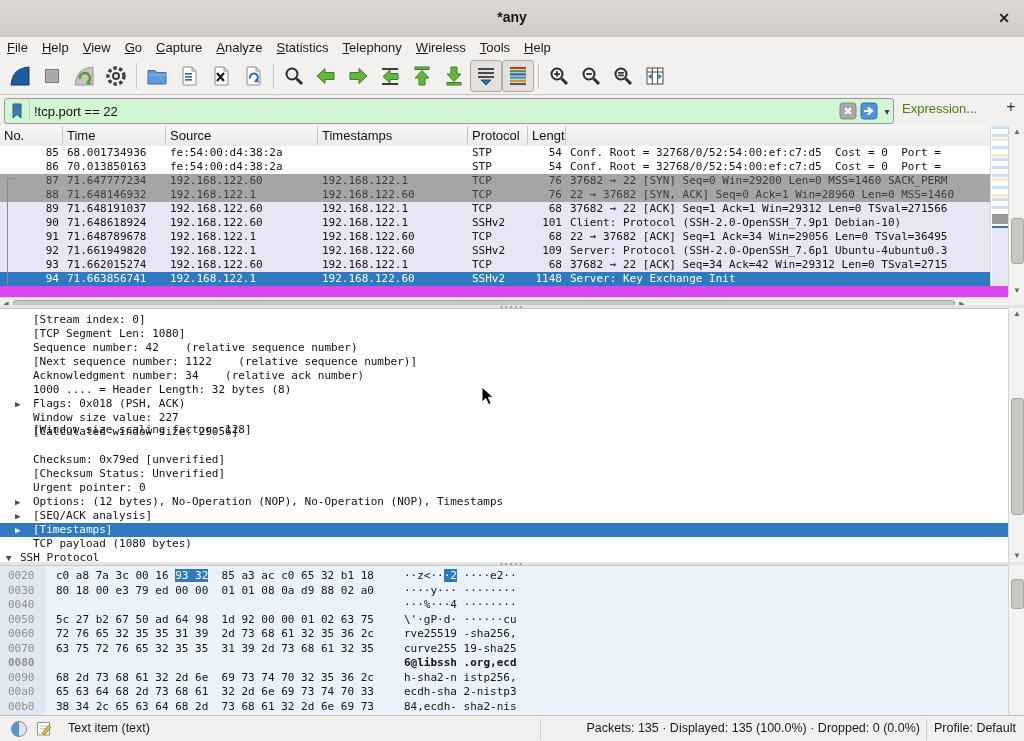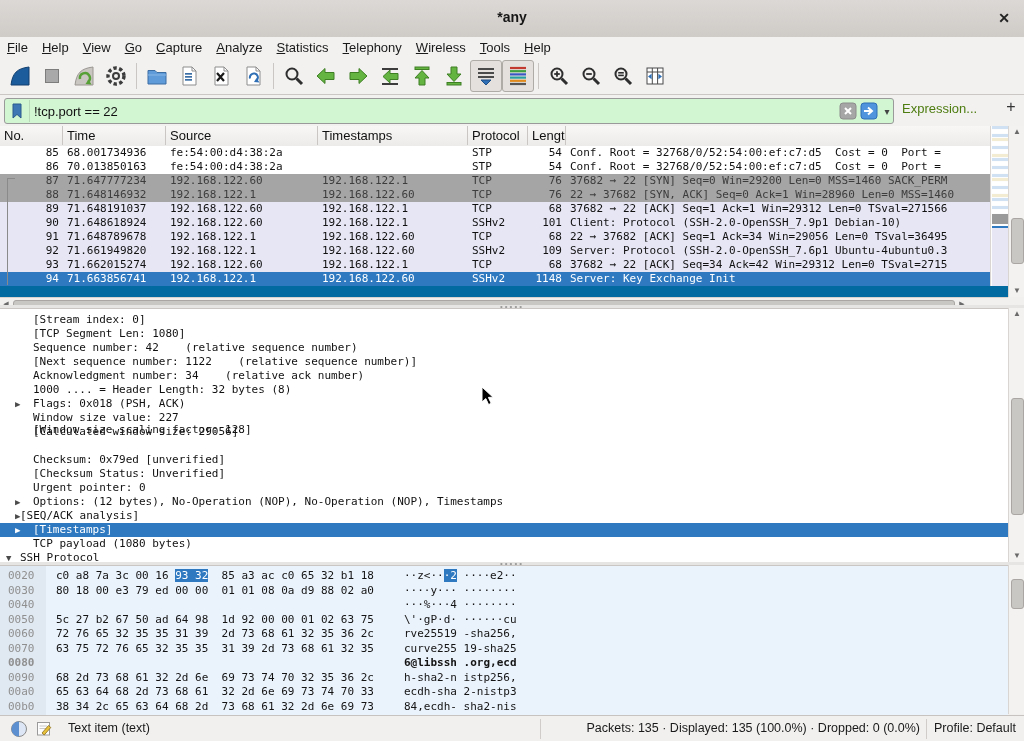--- a/index.html
+++ b/index.html
@@ -29,21 +29,21 @@
   #filter-box{position:absolute;left:4px;top:3px;width:888px;height:24px;background:#d2f5d2;
     border:1px solid #9a9a9a;border-radius:3px;display:flex;align-items:center;}
   #filter-bookmark{width:24px;height:22px;display:flex;align-items:center;justify-content:center;border-right:1px solid #b9d8b9;}
   #filter-input{flex:1;border:none;background:transparent;font-family:"Liberation Sans",sans-serif;
     font-size:13px;color:#111;padding:0 4px;outline:none;}
   #filter-clear,#filter-apply{width:18px;height:18px;margin-right:3px;display:flex;align-items:center;justify-content:center;}
   #filter-caret{width:12px;font-size:10px;color:#444;text-align:center;}
   #expression-btn{position:absolute;left:902px;top:6px;font-size:13px;color:#4d7c0f;}
   #filter-add{position:absolute;left:1002px;top:3px;font-size:16px;color:#333;width:18px;text-align:center;}
   
-  #plist{position:absolute;left:0;top:126px;width:1024px;height:171px;background:#0369a1;}
+  #plist{position:absolute;left:0;top:126px;width:1024px;height:171px;background:#d946ef;}
   #plist-header{position:absolute;left:0;top:0;width:990px;height:20px;
     background:linear-gradient(#f8f7f6,#ecebe9);border-bottom:1px solid #c6c3c0;}
   .hcell{position:absolute;top:0;height:19px;line-height:19px;font-size:13px;color:#111;
     padding-left:4px;box-sizing:border-box;border-right:1px solid #c9c6c3;overflow:hidden;white-space:nowrap;}
   #plist-rows{position:absolute;left:0;top:20px;width:990px;height:140px;overflow:hidden;
     font-family:"DejaVu Sans Mono",monospace;font-size:11px;}
   .prow{position:absolute;left:0;width:990px;height:14px;line-height:14px;white-space:pre;}
   .prow span{position:absolute;top:0;height:14px;overflow:hidden;}
   .prow.plain{background:#ffffff;color:#111;}
   .prow.gray{background:#a5a5a5;color:#3d3d3d;}
@@ -365,21 +365,21 @@
       <div class="dline" style="top: 60px;"><span class="dtext" style="left: 33px;">Acknowledgment number: 34    (relative ack number)</span></div>
       <div class="dline" style="top: 74px;"><span class="dtext" style="left: 33px;">1000 .... = Header Length: 32 bytes (8)</span></div>
       <div class="dline" style="top: 88px;"><span class="arrow" style="left: 15px;">▶</span><span class="dtext" style="left: 33px;">Flags: 0x018 (PSH, ACK)</span></div>
       <div class="dline" style="top: 102px;"><span class="dtext" style="left: 33px;">Window size value: 227</span></div>
       <div class="dline" style="top: 116px;"><span class="dtext" style="left: 33px;">[Calculated window size: 29056]</span></div>
       <div class="dline" style="top: 114px;"><span class="dtext" style="left: 33px;">[Window size scaling factor: 128]</span></div>
       <div class="dline" style="top: 144px;"><span class="dtext" style="left: 33px;">Checksum: 0x79ed [unverified]</span></div>
       <div class="dline" style="top: 158px;"><span class="dtext" style="left: 33px;">[Checksum Status: Unverified]</span></div>
       <div class="dline" style="top: 172px;"><span class="dtext" style="left: 33px;">Urgent pointer: 0</span></div>
       <div class="dline" style="top: 186px;"><span class="arrow" style="left: 15px;">▶</span><span class="dtext" style="left: 33px;">Options: (12 bytes), No-Operation (NOP), No-Operation (NOP), Timestamps</span></div>
-      <div class="dline" style="top: 200px;"><span class="arrow" style="left: 15px;">▶</span><span class="dtext" style="left: 20px;">[SEQ/ACK analysis]</span></div>
+      <div class="dline" style="top: 200px;"><span class="arrow" style="left: 15px;">▶</span><span class="dtext" style="left: 33px;">[SEQ/ACK analysis]</span></div>
       <div class="dline selected" style="top: 214px;"><span class="arrow" style="left: 15px;">▶</span><span class="dtext" style="left: 33px;">[Timestamps]</span></div>
       <div class="dline" style="top: 228px;"><span class="dtext" style="left: 33px;">TCP payload (1080 bytes)</span></div>
       <div class="dline" style="top: 242px;"><span class="arrow" style="left: 6px;">▼</span><span class="dtext" style="left: 20px;">SSH Protocol</span></div>
     </div>
   <div class="scroll-v" style="left:1008px;top:308px;height:254px;">
     <div class="scroll-arrow" style="top:0;">▲</div>
     <div class="scroll-thumb-v" style="top:90px;height:115px;"></div>
     <div class="scroll-arrow" style="bottom:0;">▼</div>
   </div>
 

